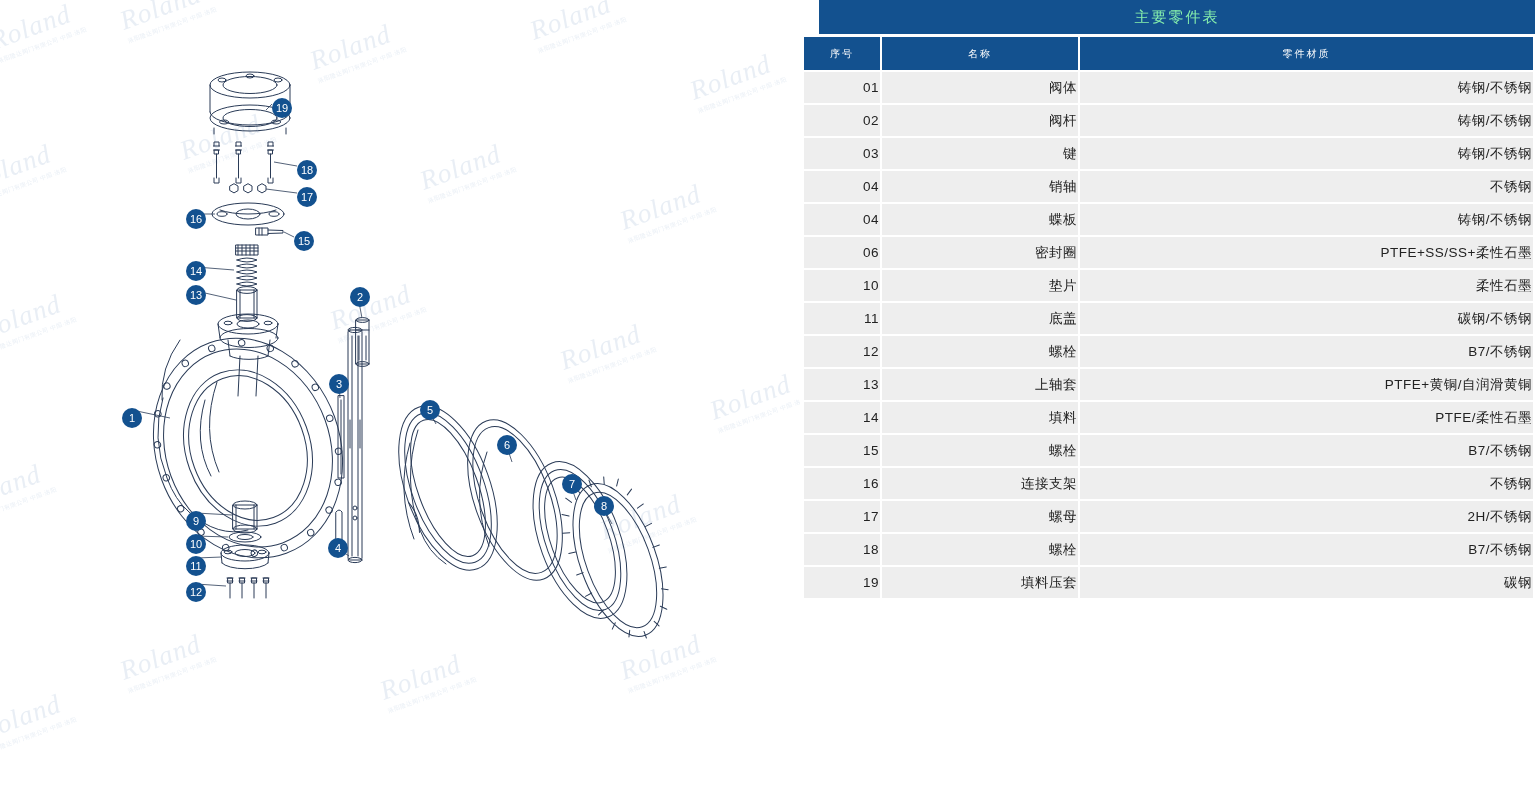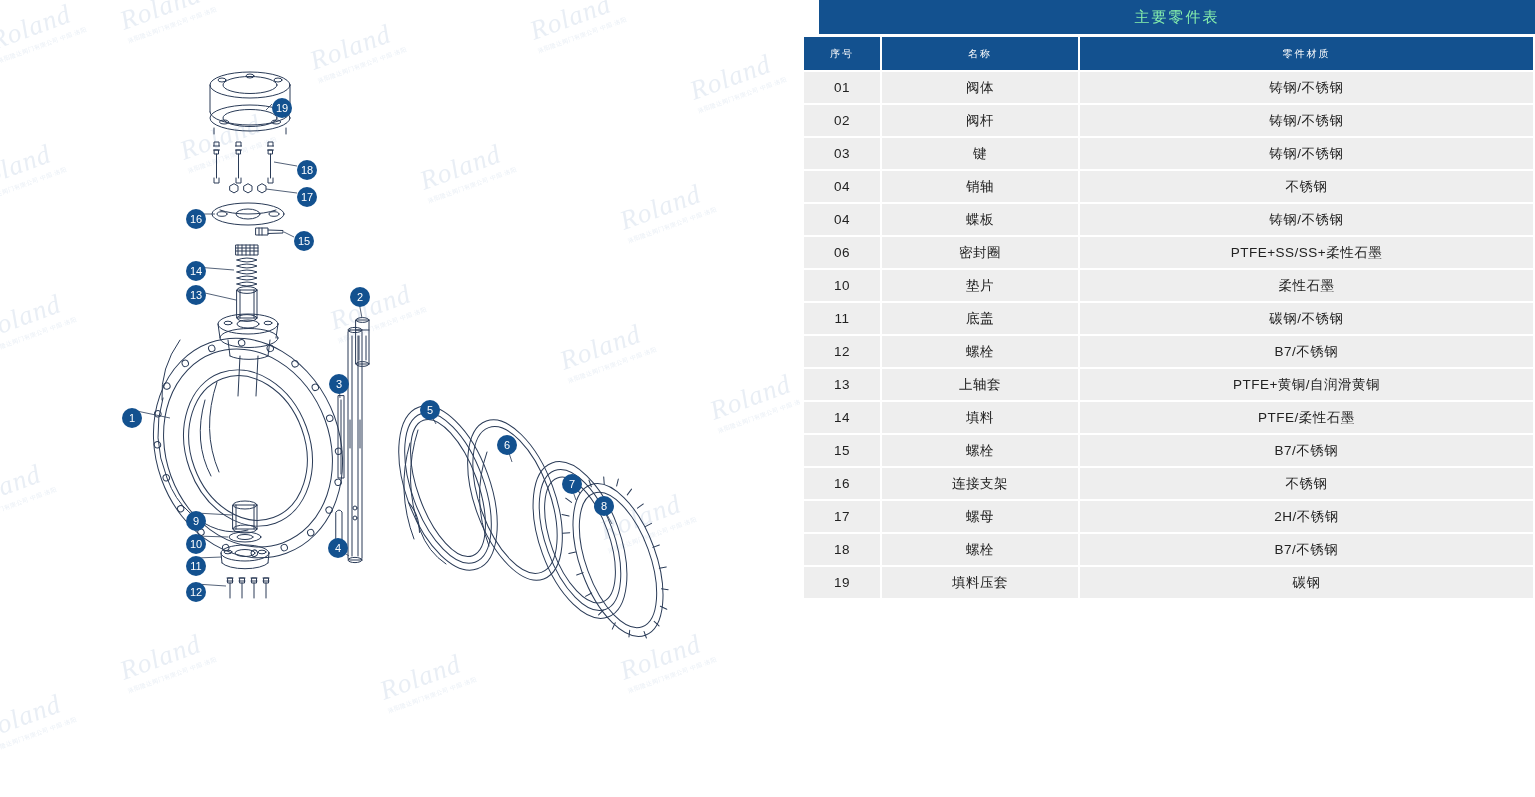--- a/index.html
+++ b/index.html
@@ -110,21 +110,21 @@
     font-size: 10px;
     font-weight: normal;
     height: 31px;
     letter-spacing: 2px;
   }
   table.parts td {
     background: #eeeeee;
     color: #222222;
     font-size: 13.5px;
     height: 29px;
-    text-align: center;
+    text-align: right;
     letter-spacing: .5px;
   }
   col.c-no { width: 76px; }
   col.c-name { width: 196px; }
   col.c-mat { width: auto; }
 </style>
 </head>
 <body>
 
 <div class="page">

